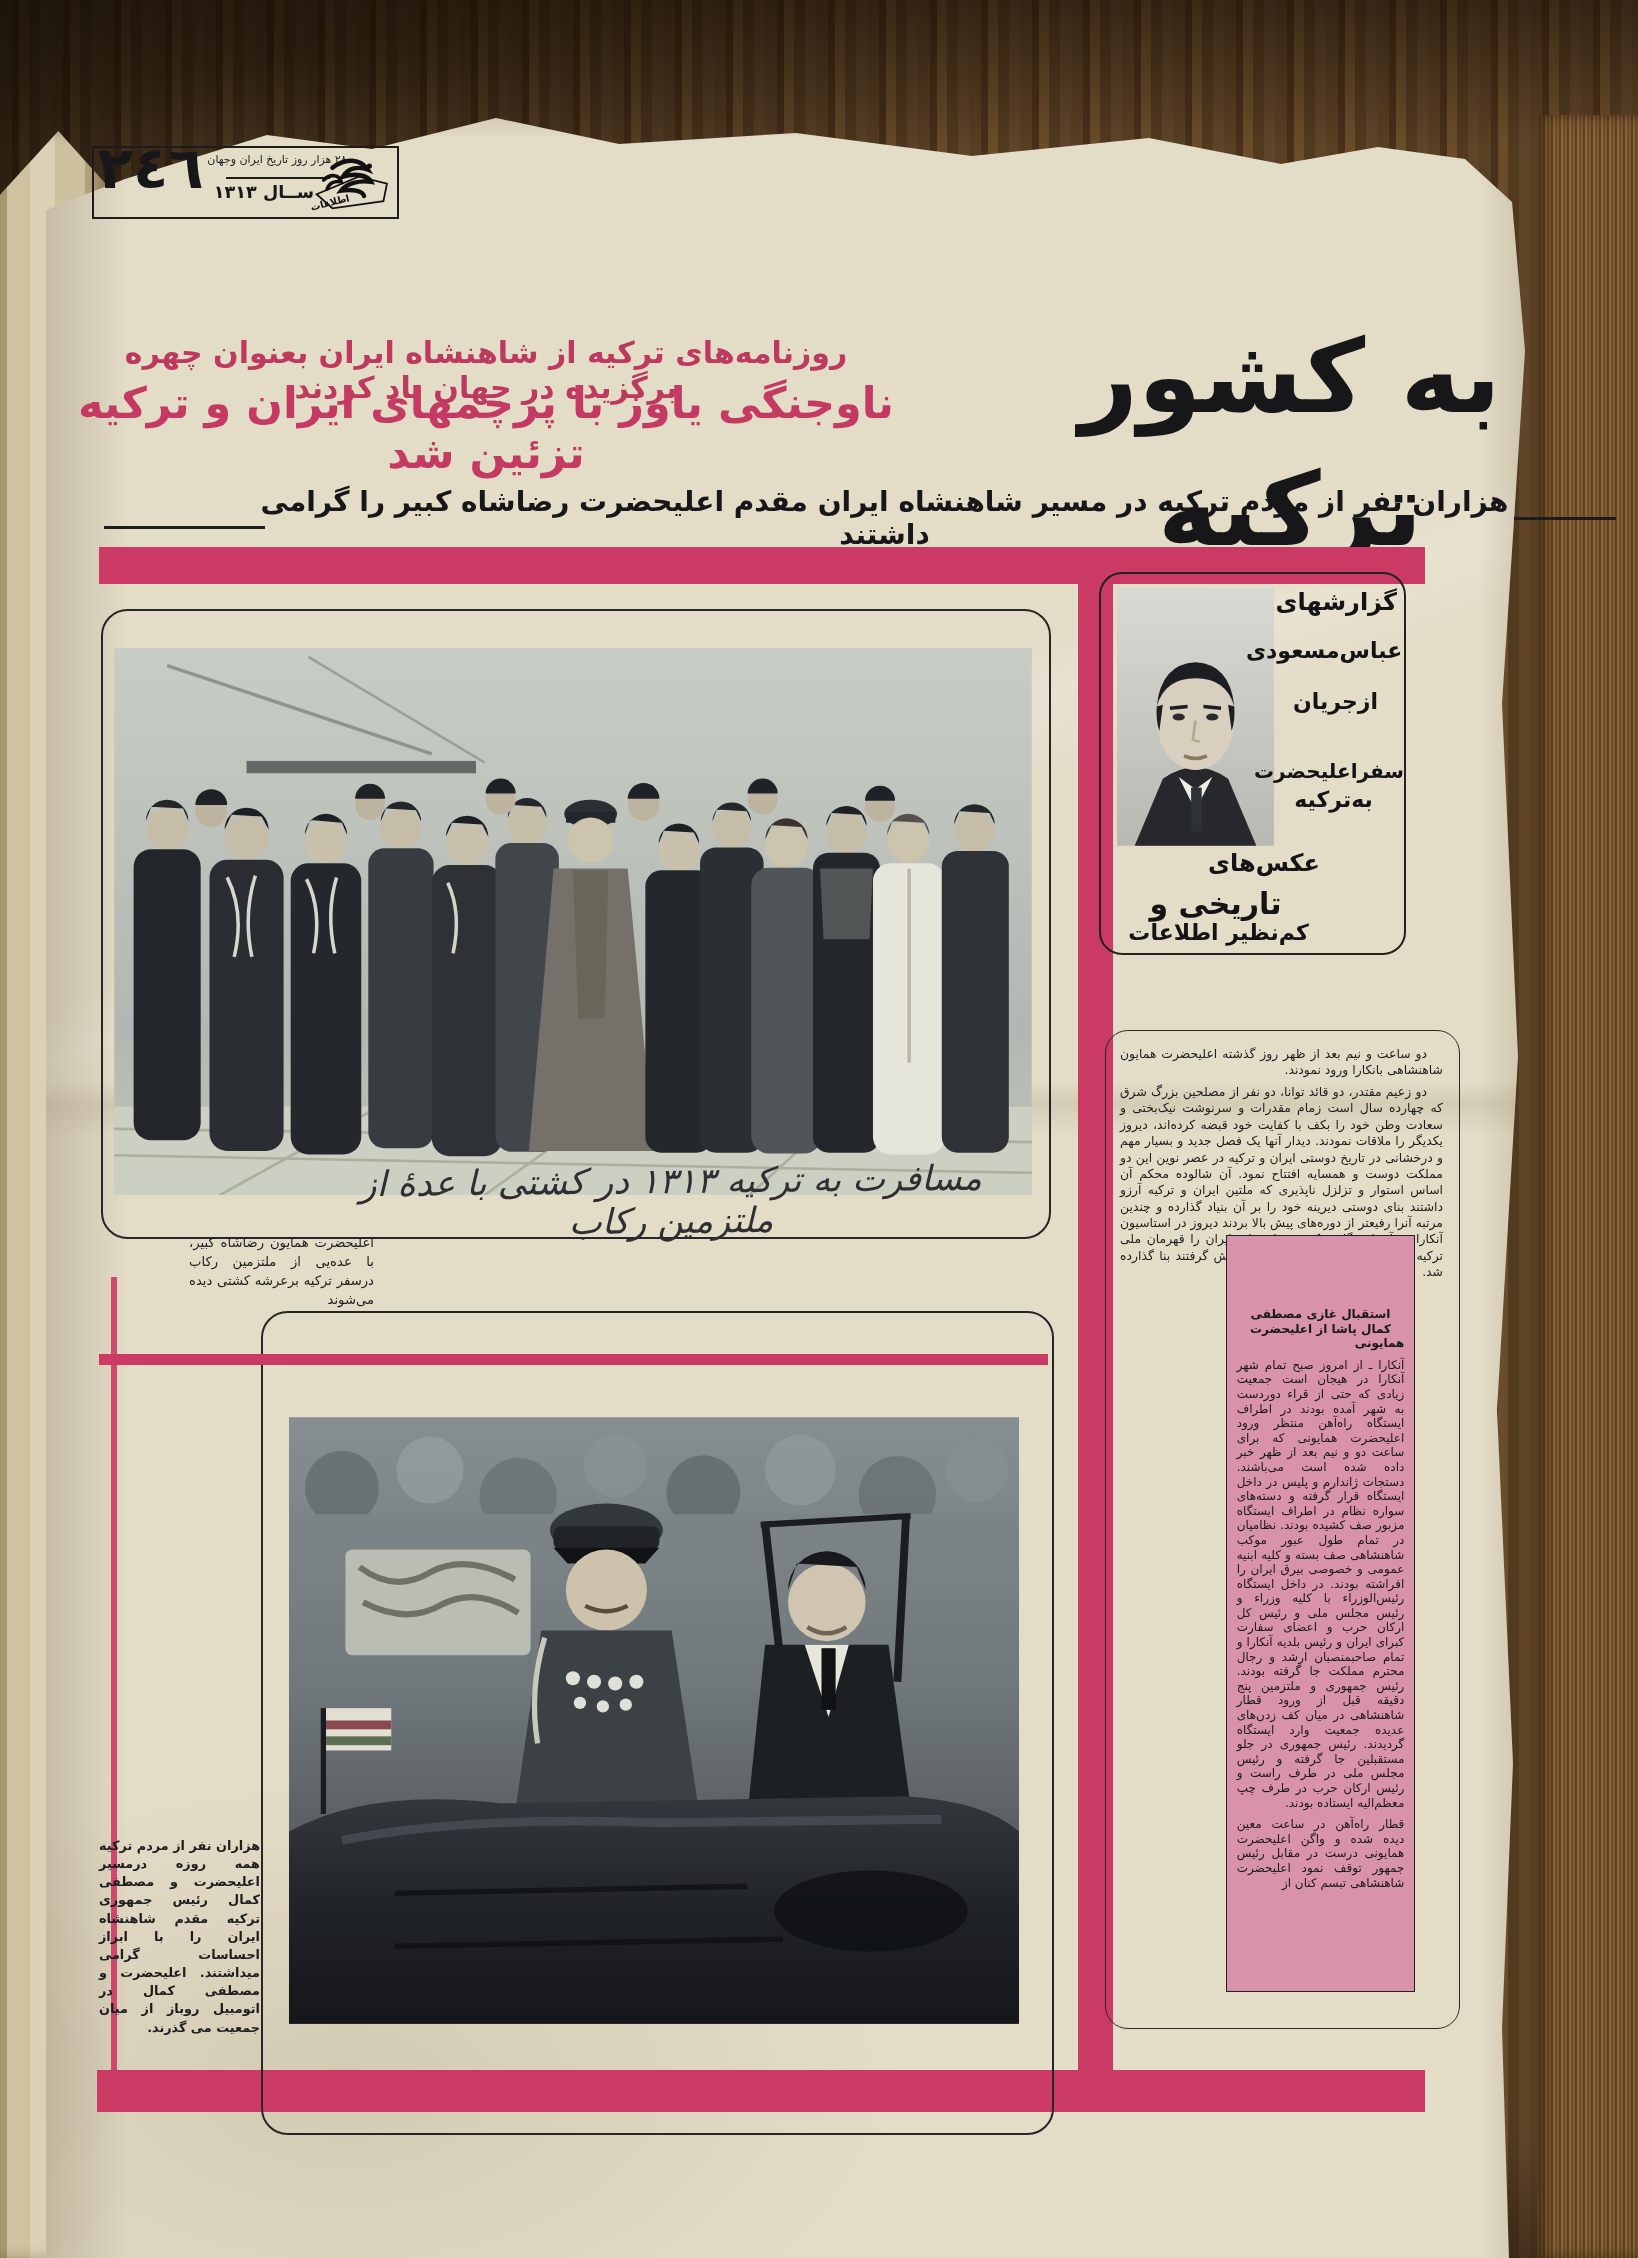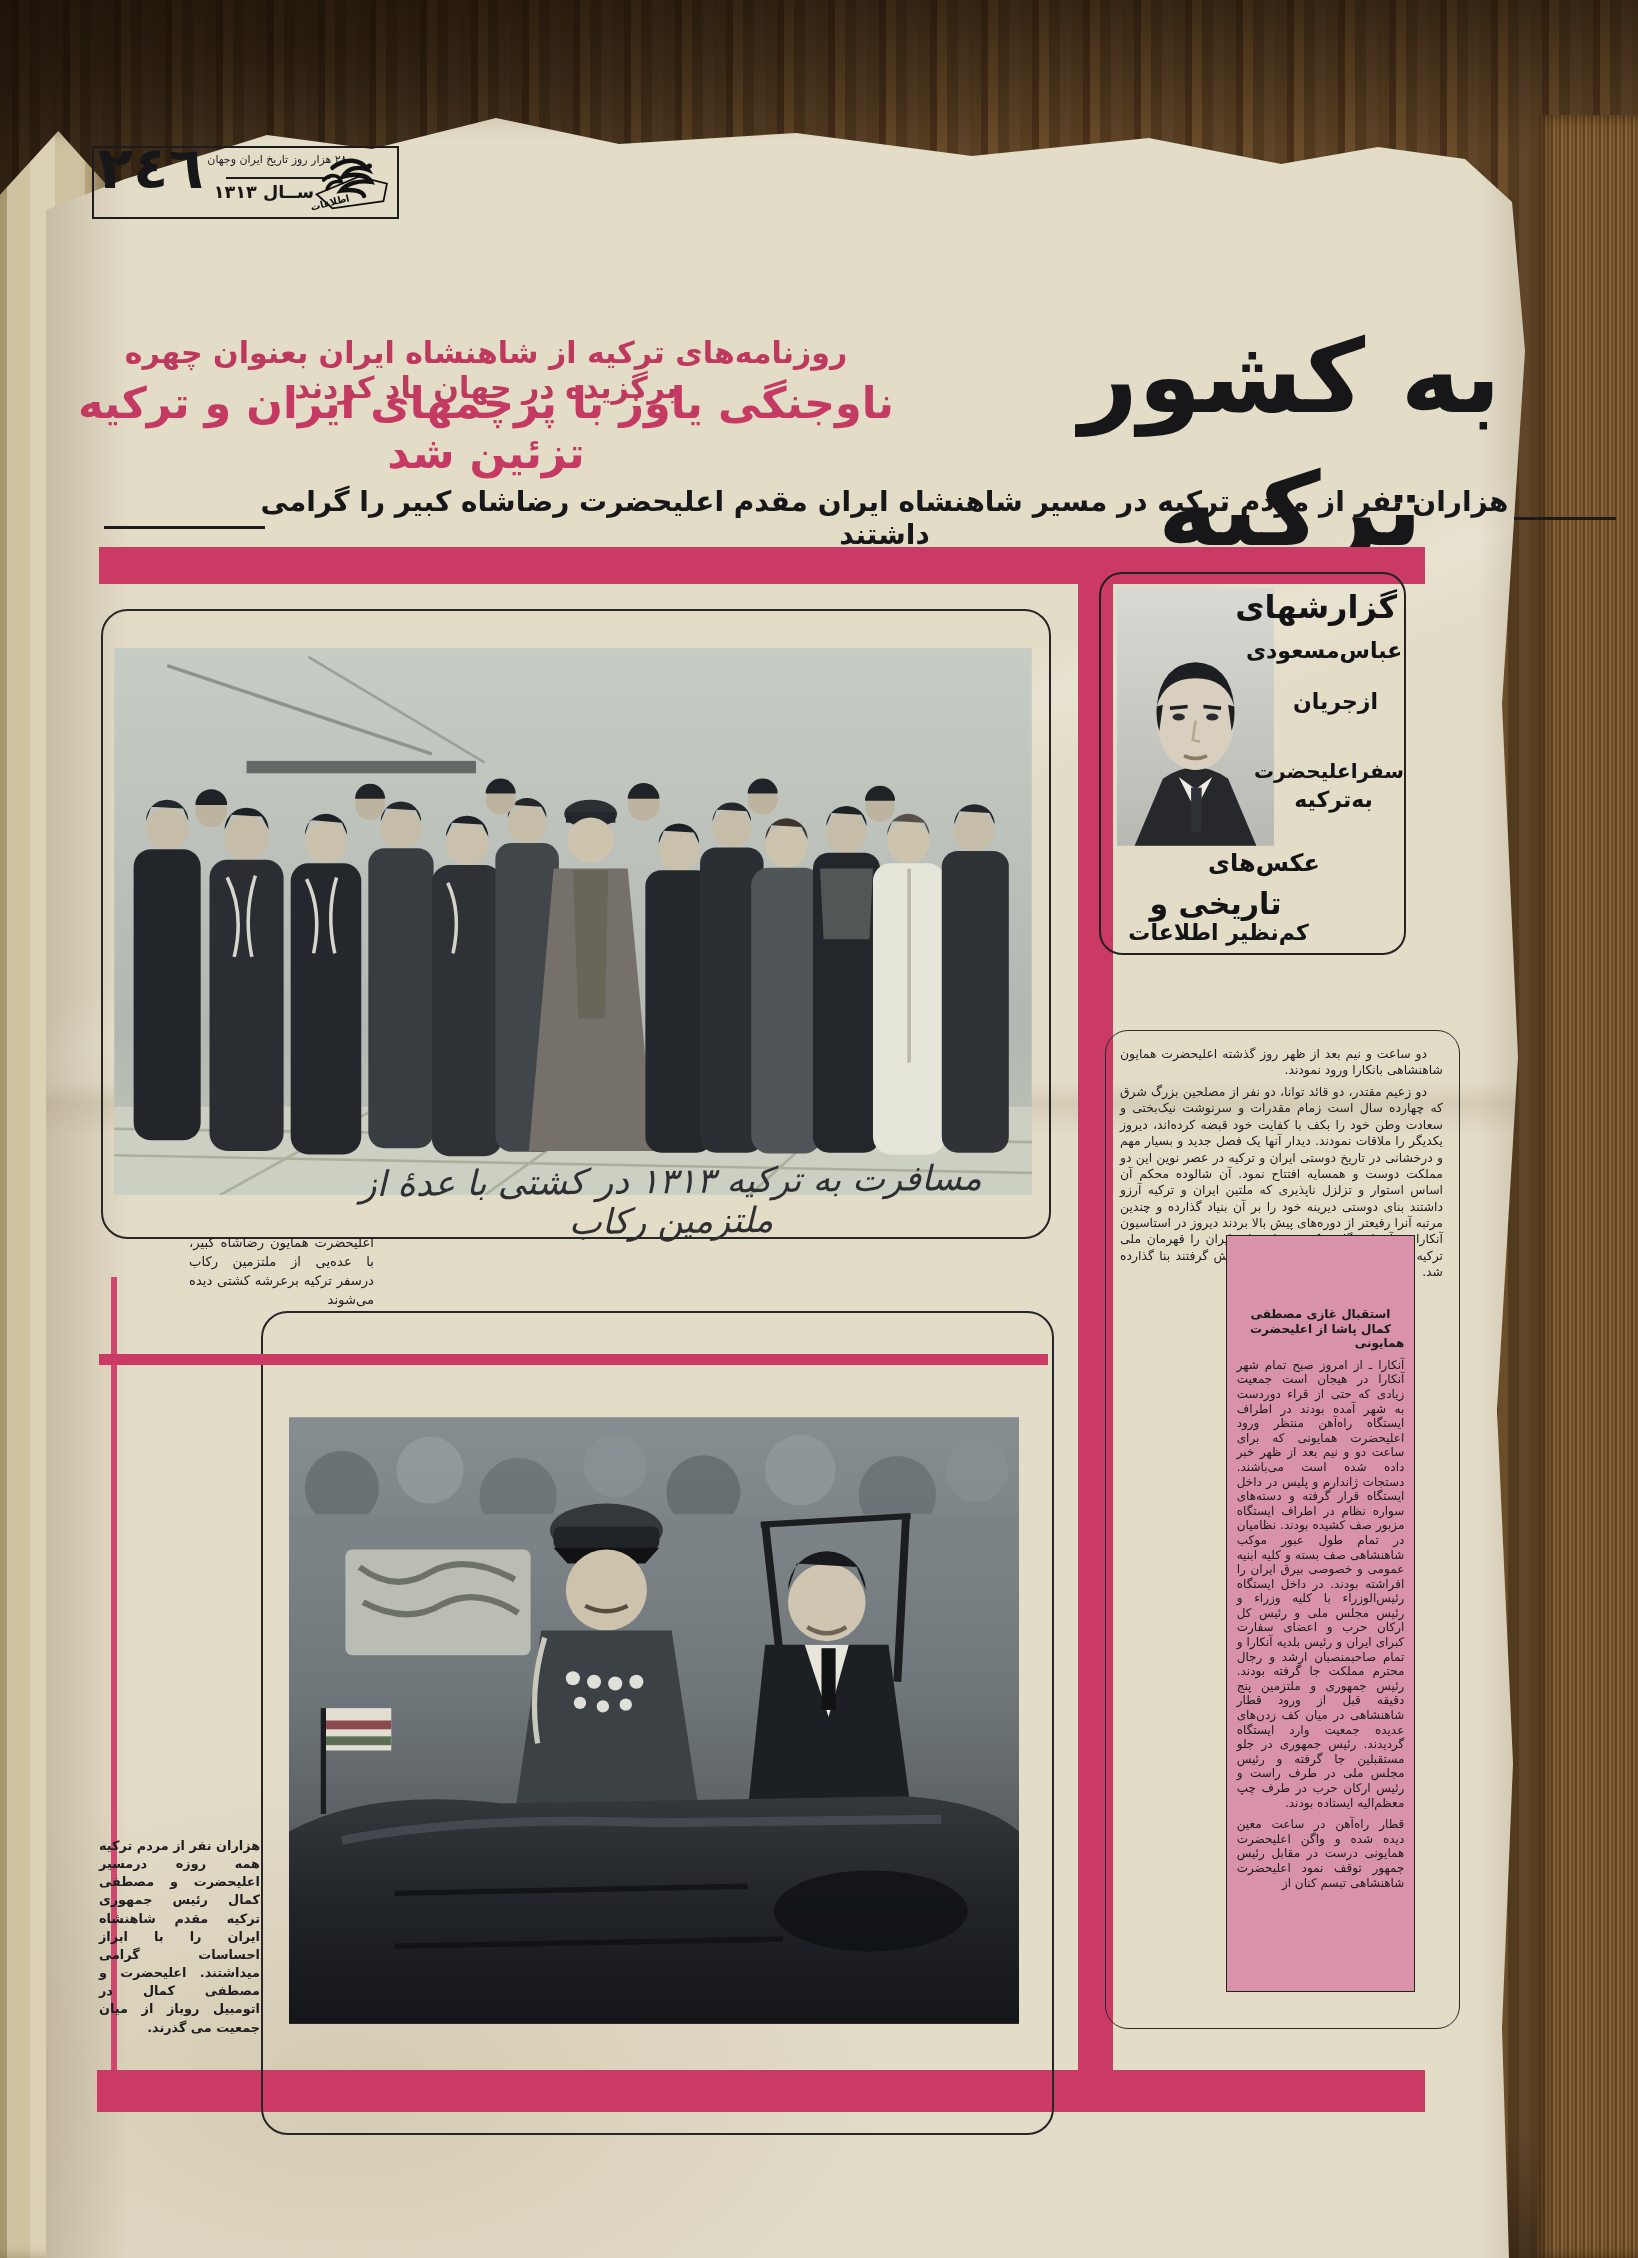--- a/index.html
+++ b/index.html
@@ -77,21 +77,21 @@
   .caption-hand{left:318px;top:1161px;width:706px;font-size:35px;color:#2e2e33;
     font-family:"DejaVu Serif",serif;font-style:italic;text-align:center;transform:rotate(-.6deg);z-index:5;}
   .caption-small{left:189px;top:1233px;width:185px;font-size:13.2px;line-height:1.45;color:#1d1d1f;}
   .photo2-box{left:261px;top:1311px;width:789px;height:820px;z-index:4;}
   .photo2{left:289px;top:1417px;width:730px;height:607px;z-index:5;}
   .caption2{left:99px;top:1837px;width:161px;font-size:12.8px;font-weight:bold;line-height:1.42;color:#1d1d1f;}
   
   .report-box{left:1099px;top:572px;width:303px;height:379px;border:2.2px solid #222;border-radius:23px;}
   .portrait{position:absolute;left:16px;top:14px;width:157px;height:258px;}
   .rline{position:absolute;font-weight:bold;color:#141417;text-align:center;}
-  .rl0{right:7px;top:14px;width:120px;font-size:32px;}
+  .rl0{right:7px;top:14px;width:120px;font-size:24px;}
   .rl1{right:1.8px;top:64px;width:129px;font-size:22px;}
   .rl2{right:14px;top:115px;width:109px;font-size:22px;}
   .rl3{right:0;top:164px;width:131px;font-size:20px;margin-top:21px;}
   .rl4{right:21px;top:213px;width:99px;font-size:22px;}
   .rl5{left:97px;top:275px;width:132px;font-size:24px;}
   .rl6{left:44px;top:312px;width:141px;font-size:30px;}
   .rl7{left:25px;top:346px;width:185px;font-size:22px;}
   .body-border{left:1105px;top:1030px;width:353px;height:997px;border:1.8px solid #2a2a2e;border-radius:23px;}
   .body-text{left:1120px;top:1046px;width:323px;font-size:12.4px;line-height:1.32;color:#1d1d20;}
   .body-text p{margin:0 0 5.3px 0;text-indent:16px;}

